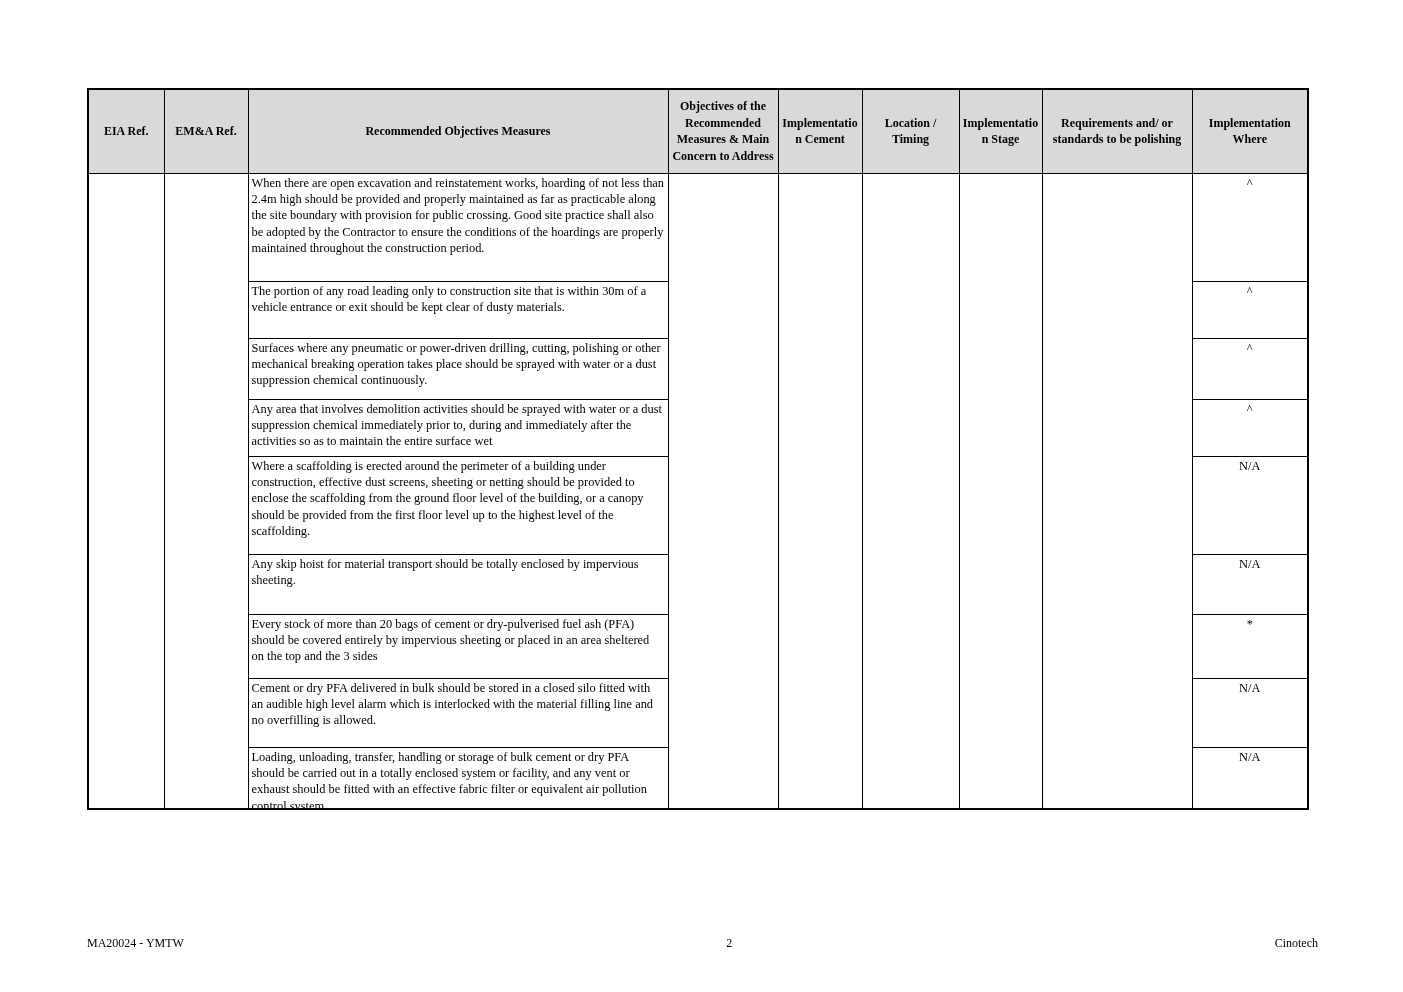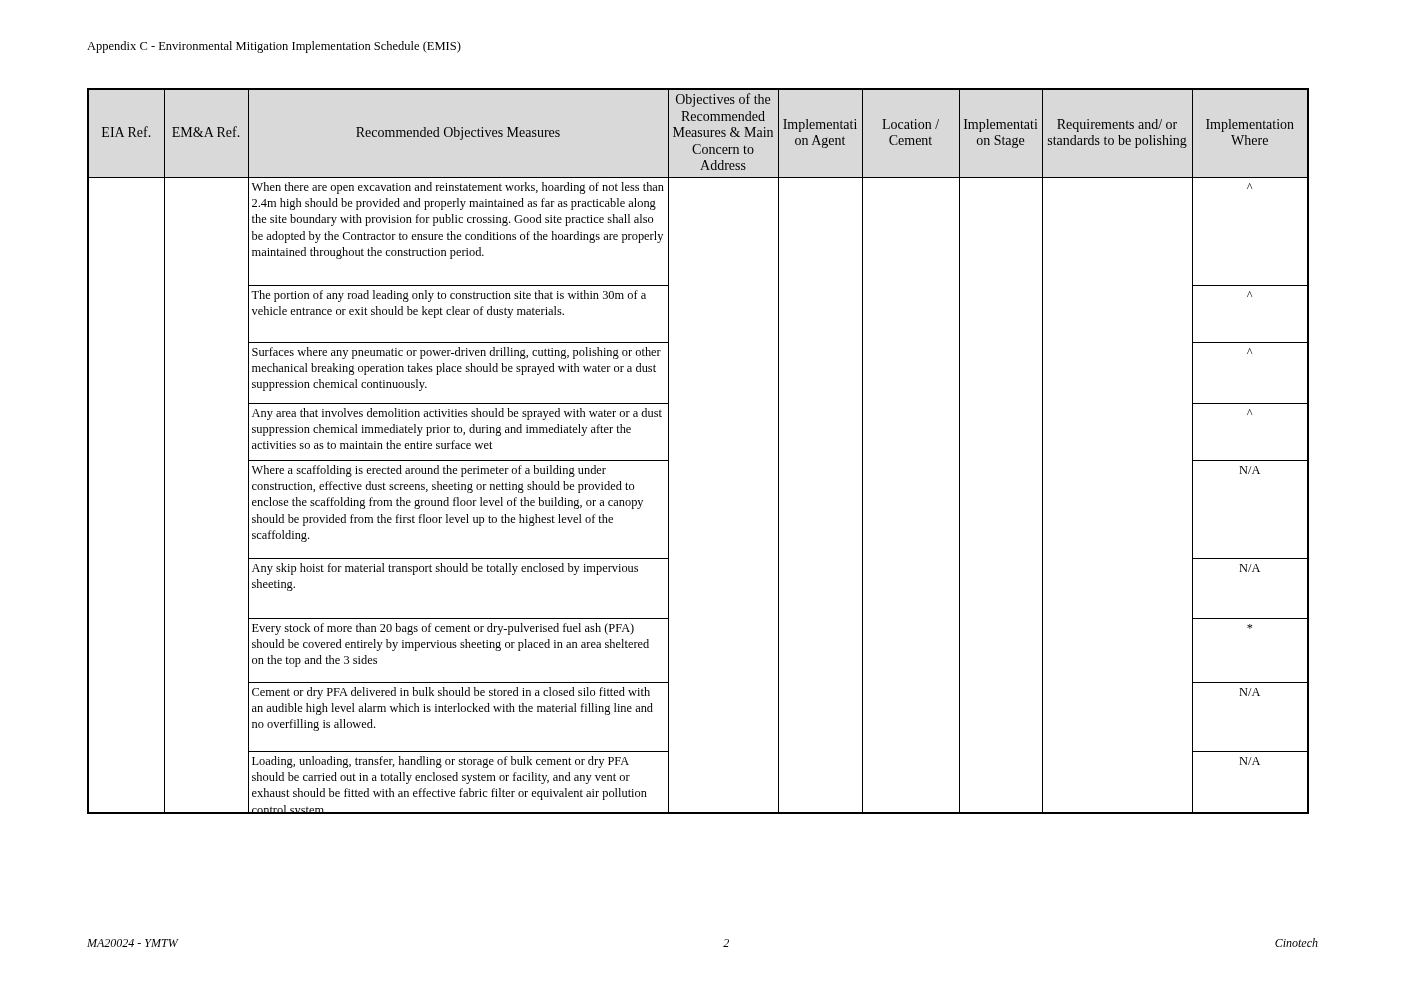--- a/index.html
+++ b/index.html
@@ -31,22 +31,22 @@
     position:absolute;
     left:87px;top:88px;
     width:1220px;
     border-collapse:collapse;
     table-layout:fixed;
     border:2px solid var(--border);
   }
   table.emis th{
     background:var(--header-bg);
     border:1px solid var(--border);
-    font-weight:normal;
-    font-size:14px;
+    font-weight:bold;
+    font-size:12px;
     line-height:16.5px;
     text-align:center;
     vertical-align:middle;
     padding:2px 3px;
     overflow-wrap:anywhere;
     overflow:hidden;
   }
   thead tr{height:84px;}
   table.emis td{
     border:1px solid var(--border);
@@ -68,50 +68,48 @@
   .r4{height:98px}.r5{height:60px}.r6{height:64px}.r7{height:69px}
   .r8{height:60px;border-bottom:none;}
   .footer{
     position:absolute;
     left:87px;top:936px;
     width:1231px;
     display:flex;
     justify-content:space-between;
     align-items:center;
     font-size:12px;
-    font-style:italic;
   }
 </style>
 </head>
 <body>
 
 <div class="sheet">
 
-  <div class="doc-title">Appendix C - Environmental Mitigation Implementation Schedule (EMIS)</div>
 
   <table class="emis">
     <colgroup>
       <col style="width:76px">
       <col style="width:84px">
       <col style="width:420px">
       <col style="width:110px">
       <col style="width:84px">
       <col style="width:97px">
       <col style="width:83px">
       <col style="width:150px">
       <col style="width:116px">
     </colgroup>
     <thead>
       <tr>
         <th>EIA Ref.</th>
         <th>EM&amp;A Ref.</th>
         <th>Recommended Objectives Measures</th>
         <th>Objectives of the Recommended Measures &amp; Main Concern to Address</th>
-        <th>Implementation Agent</th>
-        <th>Location / Cement</th>
+        <th>Implementation Cement</th>
+        <th>Location / Timing</th>
         <th>Implementation Stage</th>
         <th>Requirements and/ or standards to be polishing</th>
         <th>Implementation Where</th>
       </tr>
     </thead>
     <tbody>
       <tr>
         <td></td>
         <td></td>
         <td class="stack">

